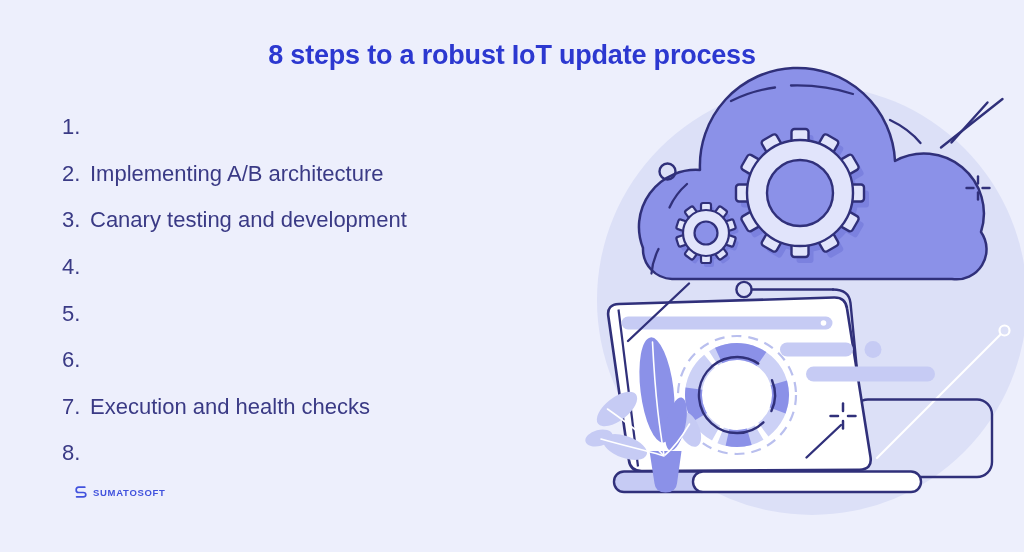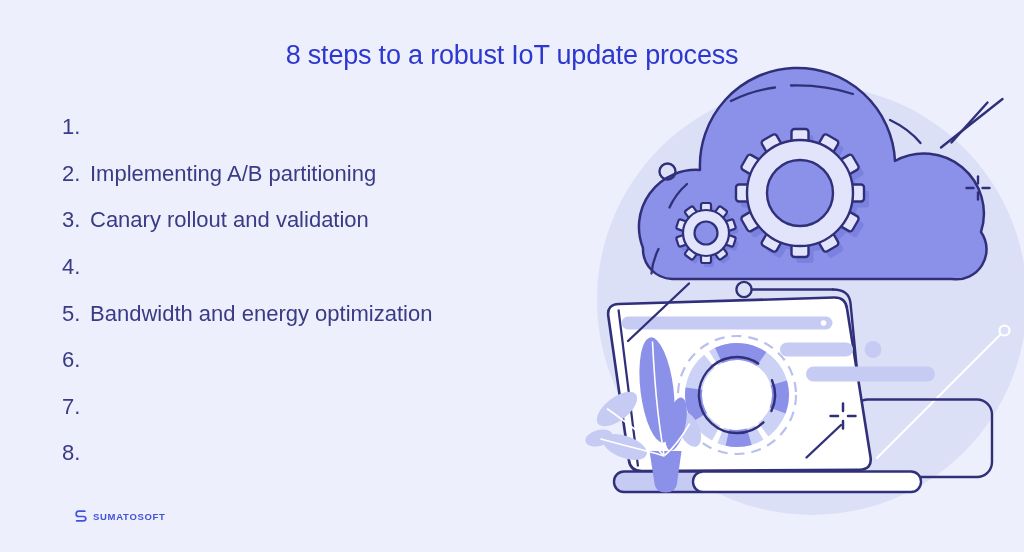--- a/index.html
+++ b/index.html
@@ -5,34 +5,34 @@
   html,body{margin:0;padding:0;}
   body{
     width:1024px;height:552px;position:relative;overflow:hidden;
     background:#edeffc;
     font-family:"Liberation Sans", sans-serif;
   }
   .canvas{position:absolute;inset:0;width:1024px;height:552px;}
   .illustration-svg{position:absolute;left:0;top:0;z-index:1;}
   .title{
     position:absolute;top:40px;left:0;width:1024px;z-index:3;
-    text-align:center;font-size:27px;font-weight:normal;color:#2c38d0;
+    text-align:center;font-size:27px;font-weight:bold;color:#2c38d0;
     letter-spacing:-0.2px;
   }
   .steps{
     position:absolute;left:62px;top:104px;z-index:3;
   }
   .step-row{
     display:flex;align-items:center;height:46.6px;
     font-size:22px;color:#3a3a85;
   }
   .step-num{width:28px;flex:0 0 28px;text-align:left;}
   .step-label{white-space:nowrap;}
   .logo{
-    position:absolute;left:74px;top:509px;z-index:3;
+    position:absolute;left:74px;top:485px;z-index:3;
     display:flex;align-items:center;gap:5px;color:#4152dd;
   }
   .logo-text{
     font-size:9.5px;font-weight:bold;letter-spacing:0.7px;
   }
 </style>
 </head>
 <body>
 
 <div class="canvas">
@@ -201,38 +201,38 @@
   </svg>
 
   <div class="title">8 steps to a robust IoT update process</div>
 
   <div class="steps">
     <div class="step-row">
       <span class="step-num">1.</span>
     </div>
     <div class="step-row">
       <span class="step-num">2.</span>
-      <span class="step-label">Implementing A/B partitioning</span>
+      <span class="step-label">Implementing A/B architecture</span>
     </div>
     <div class="step-row">
       <span class="step-num">3.</span>
-      <span class="step-label">Canary rollout and validation</span>
+      <span class="step-label">Canary testing and development</span>
     </div>
     <div class="step-row">
       <span class="step-num">4.</span>
     </div>
     <div class="step-row">
       <span class="step-num">5.</span>
-      <span class="step-label">Bandwidth and energy optimization</span>
     </div>
     <div class="step-row">
       <span class="step-num">6.</span>
     </div>
     <div class="step-row">
       <span class="step-num">7.</span>
+      <span class="step-label">Execution and health checks</span>
     </div>
     <div class="step-row">
       <span class="step-num">8.</span>
     </div>
   </div>
 
   <div class="logo">
     <svg width="14" height="14" viewBox="0 0 14 14">
       <path d="M 10.8 2.2 H 4.6 Q 2.2 2.2 2.2 4.6 V 5.2 Q 2.2 7.5 4.6 7.5 H 9.2
                Q 11.8 7.5 11.8 9.7 Q 11.8 11.8 9.2 11.8 H 2.6" fill="none" stroke="#4152dd" stroke-width="1.7" stroke-linecap="round"></path>

